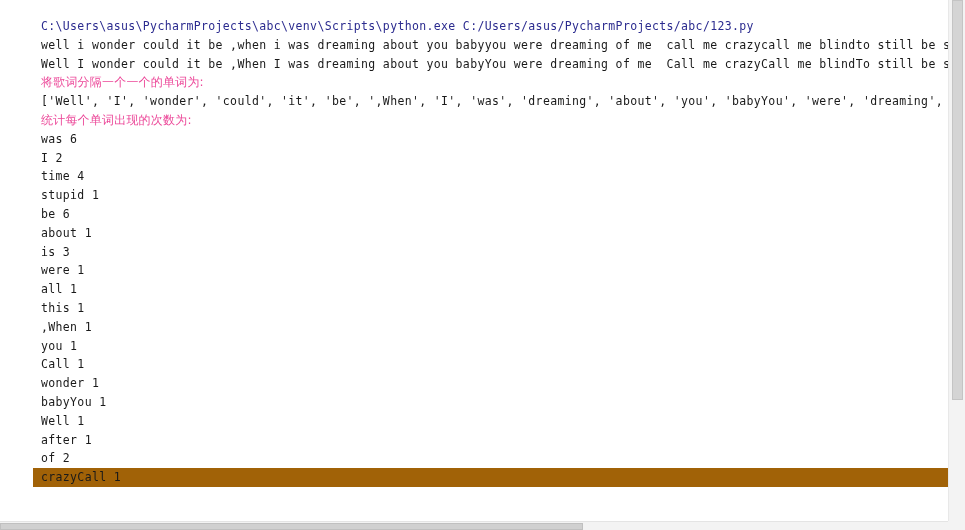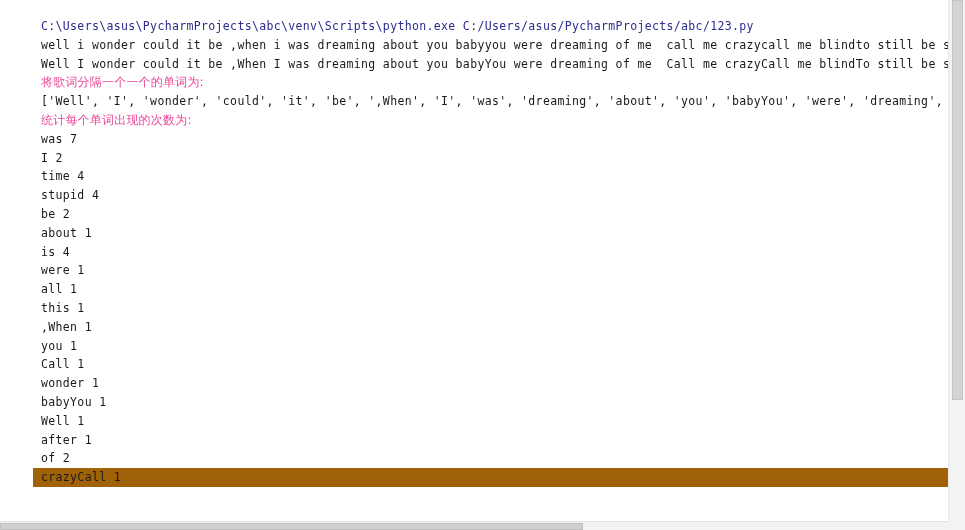--- a/index.html
+++ b/index.html
@@ -133,27 +133,27 @@
     <div class="console-line">well i wonder could it be ,when i was dreaming about you babyyou were dreaming of me  call me crazycall me blindto still be suffering is stupid after all of th</div>
 
     <div class="console-line">Well I wonder could it be ,When I was dreaming about you babyYou were dreaming of me  Call me crazyCall me blindTo still be suffering is stupid after all of th</div>
 
     <div class="console-line cjk">将歌词分隔一个一个的单词为:</div>
 
     <div class="console-line">['Well', 'I', 'wonder', 'could', 'it', 'be', ',When', 'I', 'was', 'dreaming', 'about', 'you', 'babyYou', 'were', 'dreaming', 'of', 'me', 'Call', 'me', 'crazyCa</div>
 
     <div class="console-line cjk">统计每个单词出现的次数为:</div>
 
-    <div class="console-line"><span>was 7</span></div>
+    <div class="console-line"><span>was 6</span></div>
     <div class="console-line"><span>I 2</span></div>
     <div class="console-line"><span>time 4</span></div>
-    <div class="console-line"><span>stupid 4</span></div>
-    <div class="console-line"><span>be 2</span></div>
+    <div class="console-line"><span>stupid 1</span></div>
+    <div class="console-line"><span>be 6</span></div>
     <div class="console-line"><span>about 1</span></div>
-    <div class="console-line"><span>is 4</span></div>
+    <div class="console-line"><span>is 3</span></div>
     <div class="console-line"><span>were 1</span></div>
     <div class="console-line"><span>all 1</span></div>
     <div class="console-line"><span>this 1</span></div>
     <div class="console-line"><span>,When 1</span></div>
     <div class="console-line"><span>you 1</span></div>
     <div class="console-line"><span>Call 1</span></div>
     <div class="console-line"><span>wonder 1</span></div>
     <div class="console-line"><span>babyYou 1</span></div>
     <div class="console-line"><span>Well 1</span></div>
     <div class="console-line"><span>after 1</span></div>

